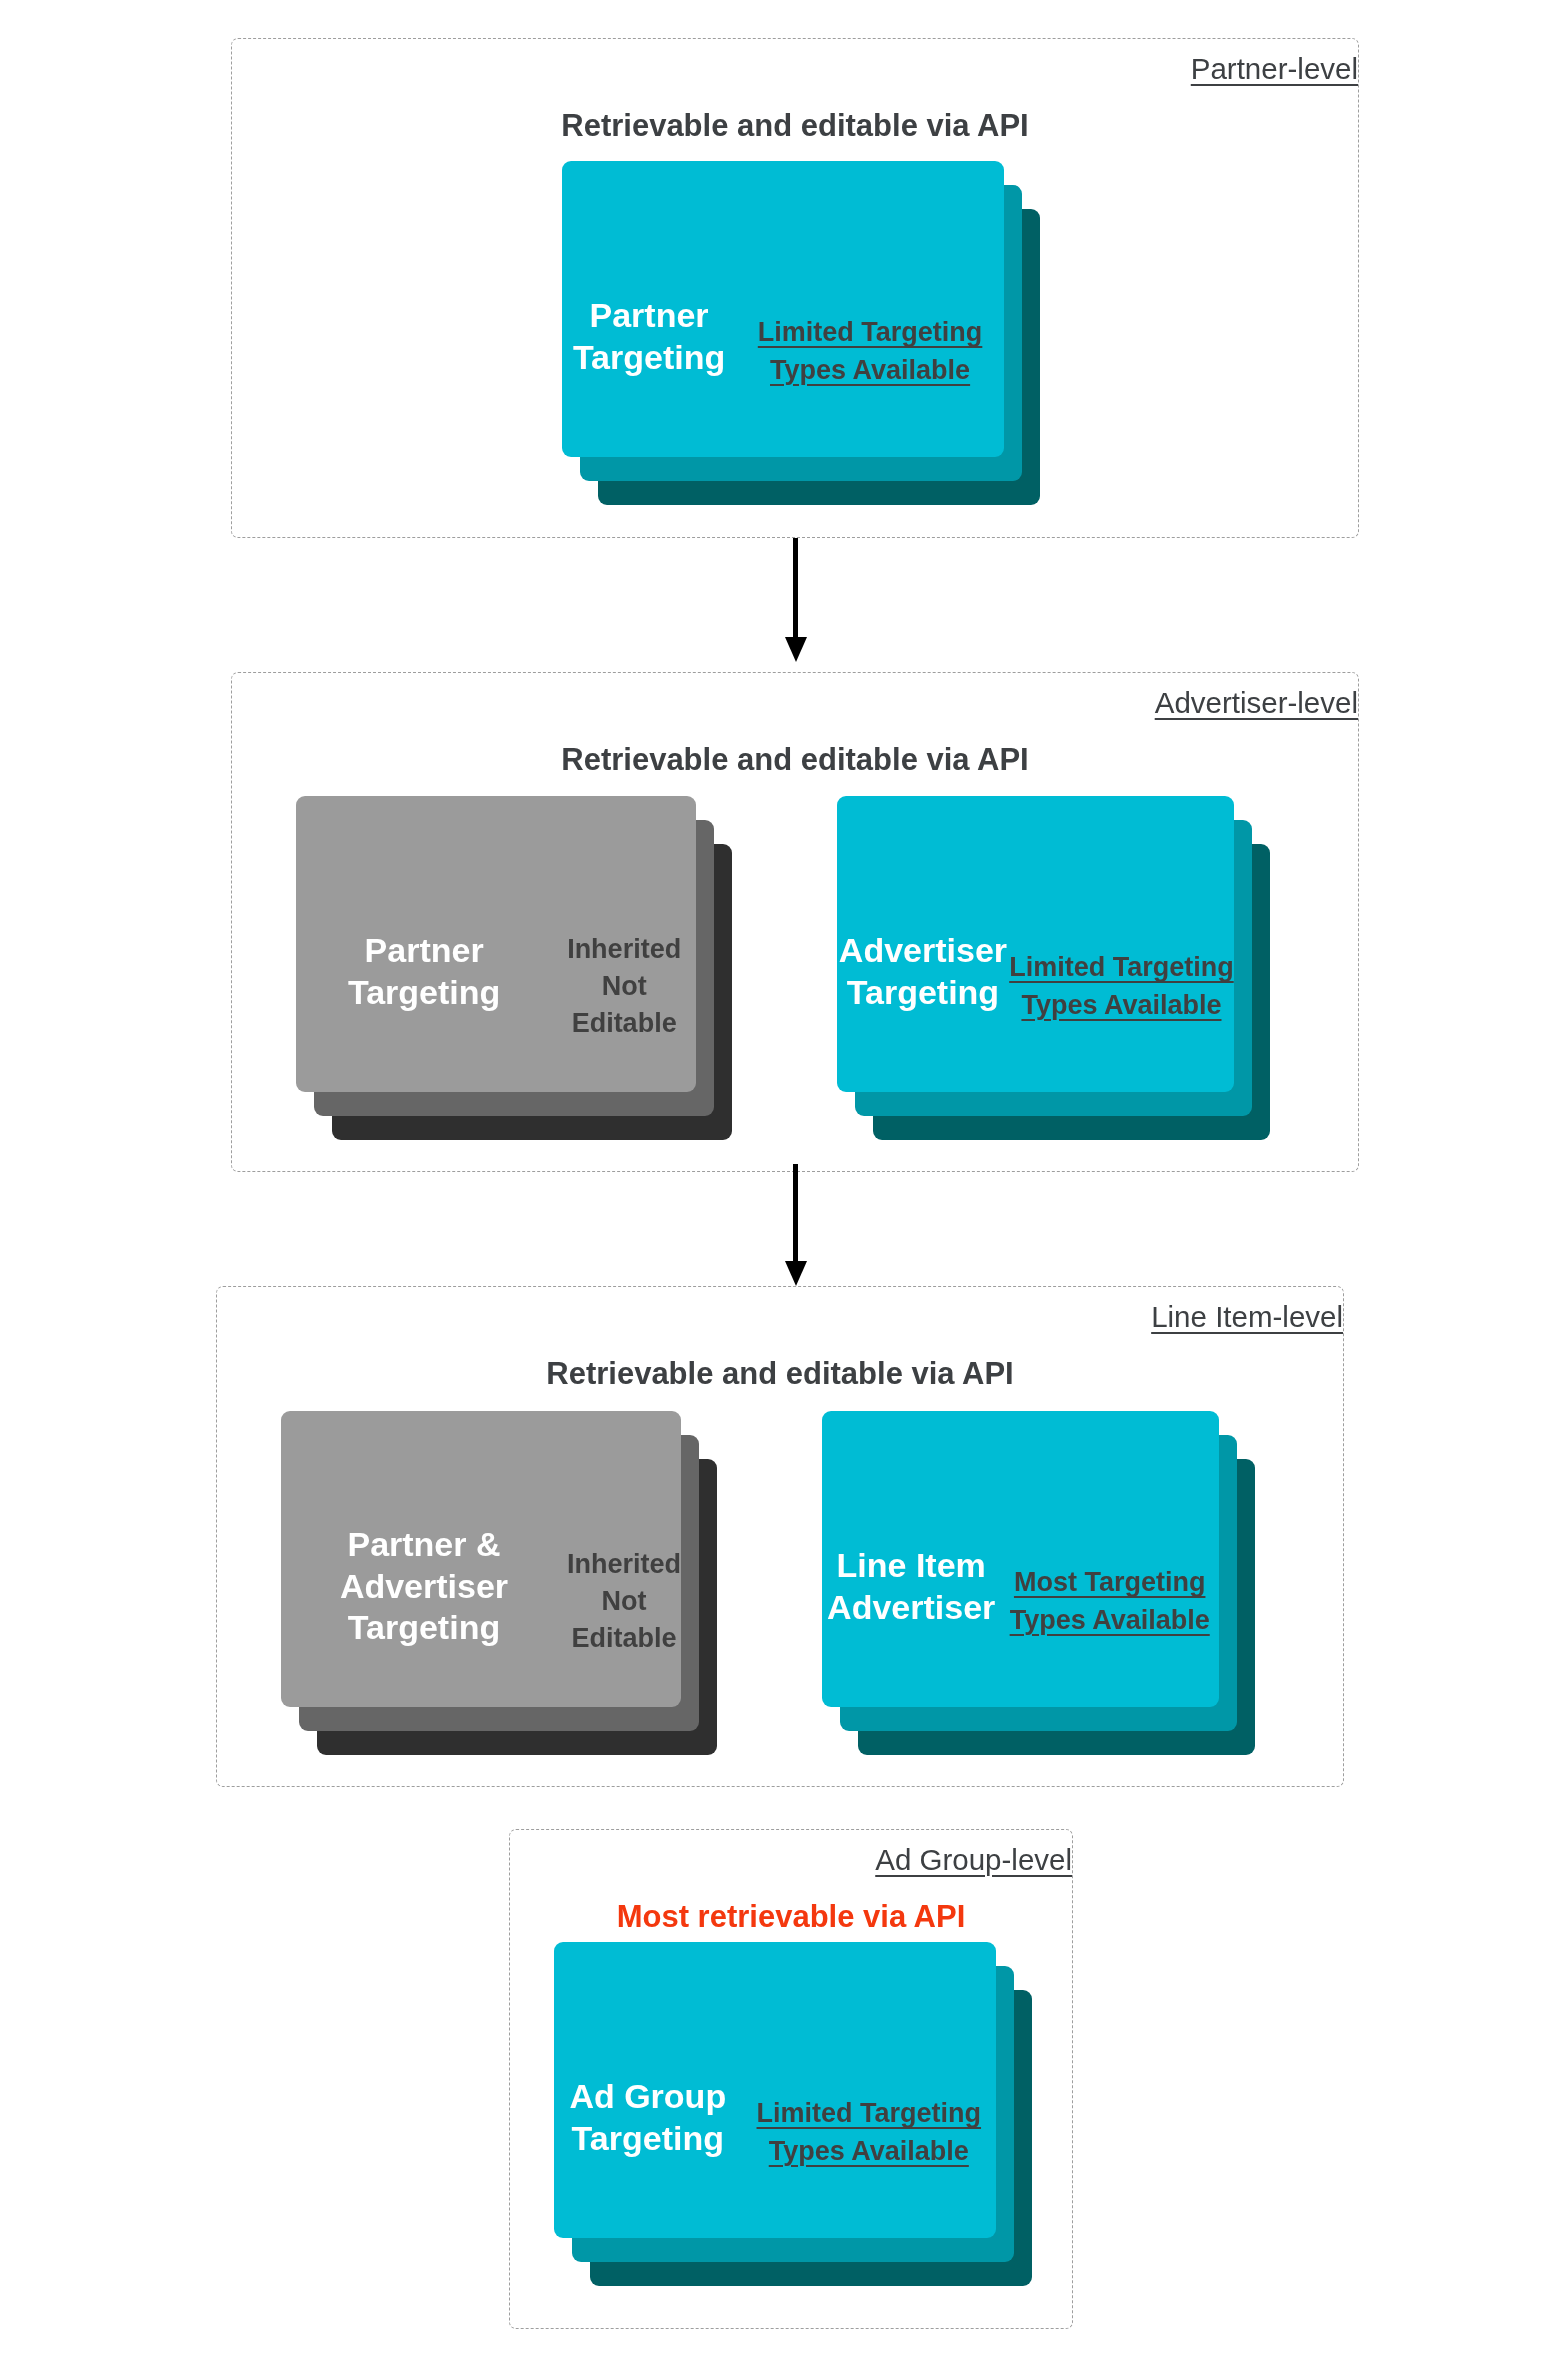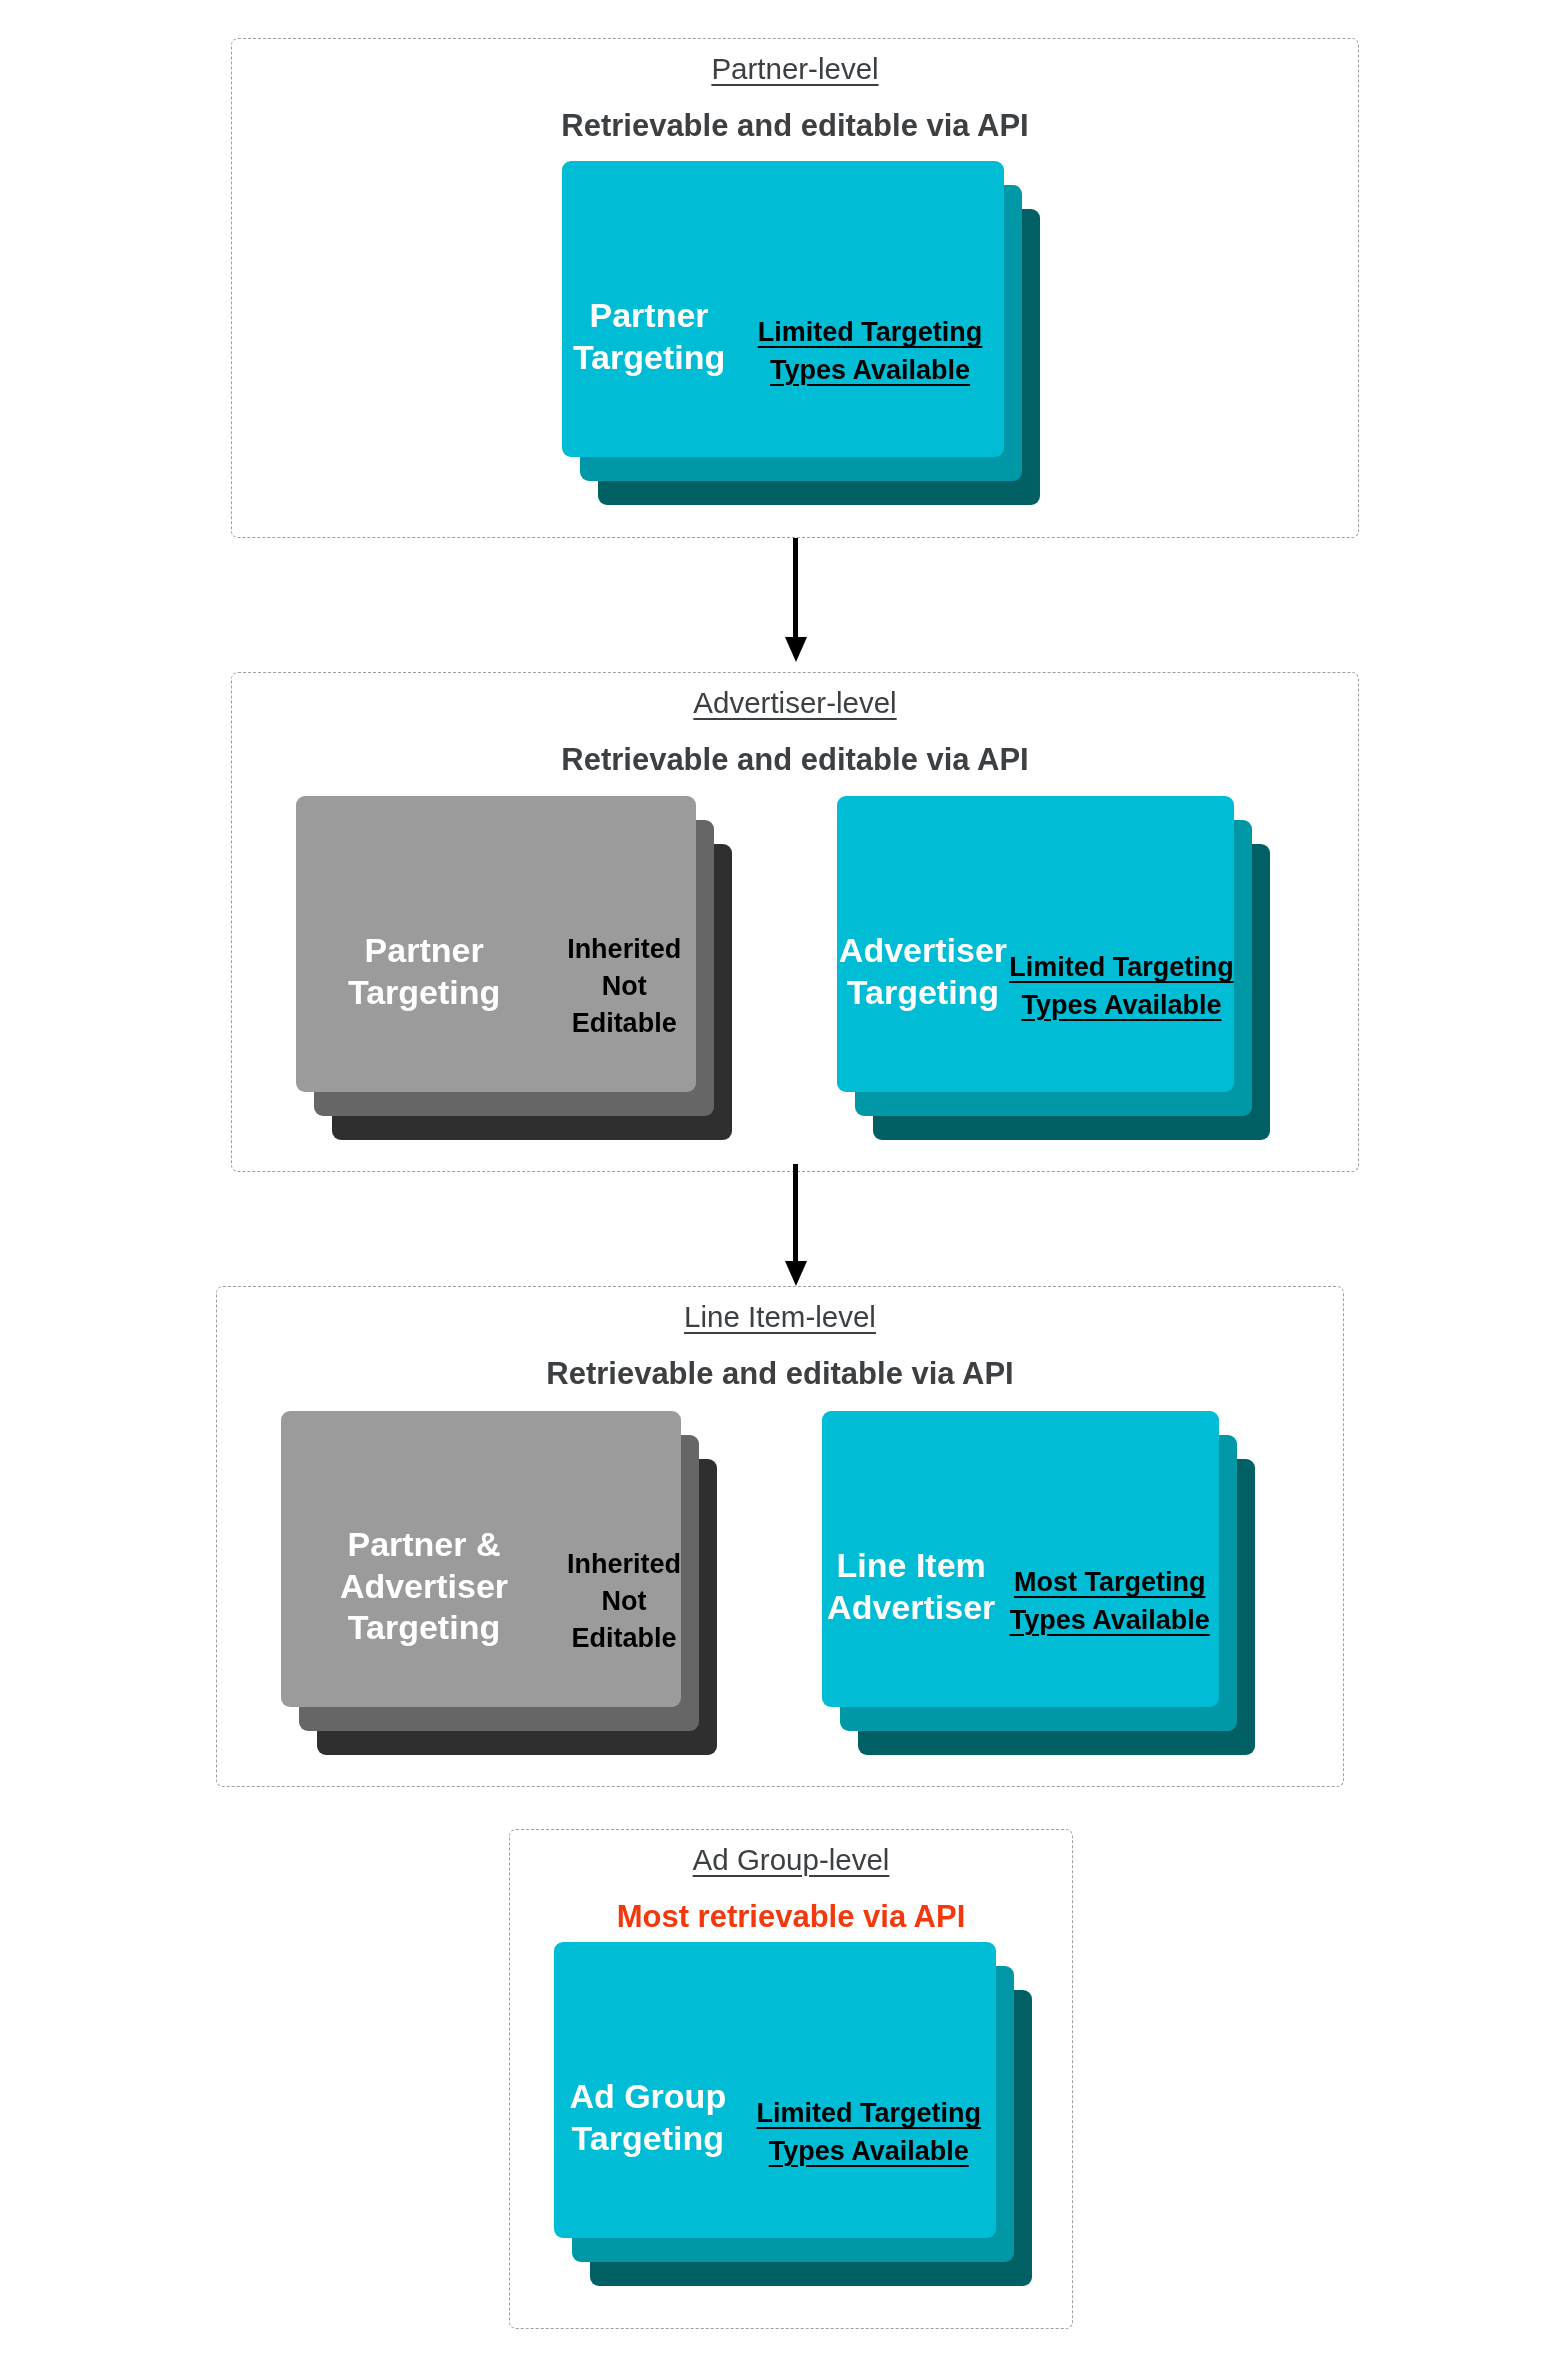--- a/index.html
+++ b/index.html
@@ -8,21 +8,21 @@
     font-family:"Liberation Sans", sans-serif;
     -webkit-font-smoothing:antialiased;
   }
   .section{
     position:absolute;box-sizing:border-box;
     border:1.8px dashed #9e9e9e;border-radius:7.1px;
     text-align:center;
   }
   .sec-title{
     margin-top:12.5px;font-size:29.5px;font-weight:400;color:#3d4043;
-    text-decoration:underline;text-decoration-thickness:1.8px;text-underline-offset:4.5px;
+    text-decoration:underline;text-decoration-thickness:1.8px;text-underline-offset:4.5px;text-align:right;
   }
   .sec-subtitle{
     margin-top:22px;font-size:31px;font-weight:700;color:#3d4043;
   }
   .section.alert .sec-subtitle{color:#f4380e;}
 
   .stack{position:absolute;}
   .layer,.card{
     position:absolute;width:var(--w);height:296px;border-radius:9px;
   }
@@ -37,21 +37,21 @@
   .teal .l3{background:#006064;}
   .gray .card{background:#9b9b9b;}
   .gray .l2{background:#666666;}
   .gray .l3{background:#2f2f2f;}
 
   .card-title{
     font-size:34px;font-weight:700;color:#ffffff;line-height:1.22;
     max-width:calc(var(--w) - 45px);text-align:center;
   }
   .card-body{
-    margin-top:30px;font-size:27px;font-weight:700;color:#000000;
+    margin-top:30px;font-size:27px;font-weight:700;color:#404040;
     line-height:1.38;max-width:384px;text-align:center;
   }
   .card-body.underlined{
     text-decoration:underline;text-decoration-thickness:2.2px;text-underline-offset:5.4px;
   }
 
   .arrow{
     position:absolute;width:25px;display:flex;flex-direction:column;align-items:center;
   }
   .arrow-line{width:4.5px;flex:1;background:#000000;}

